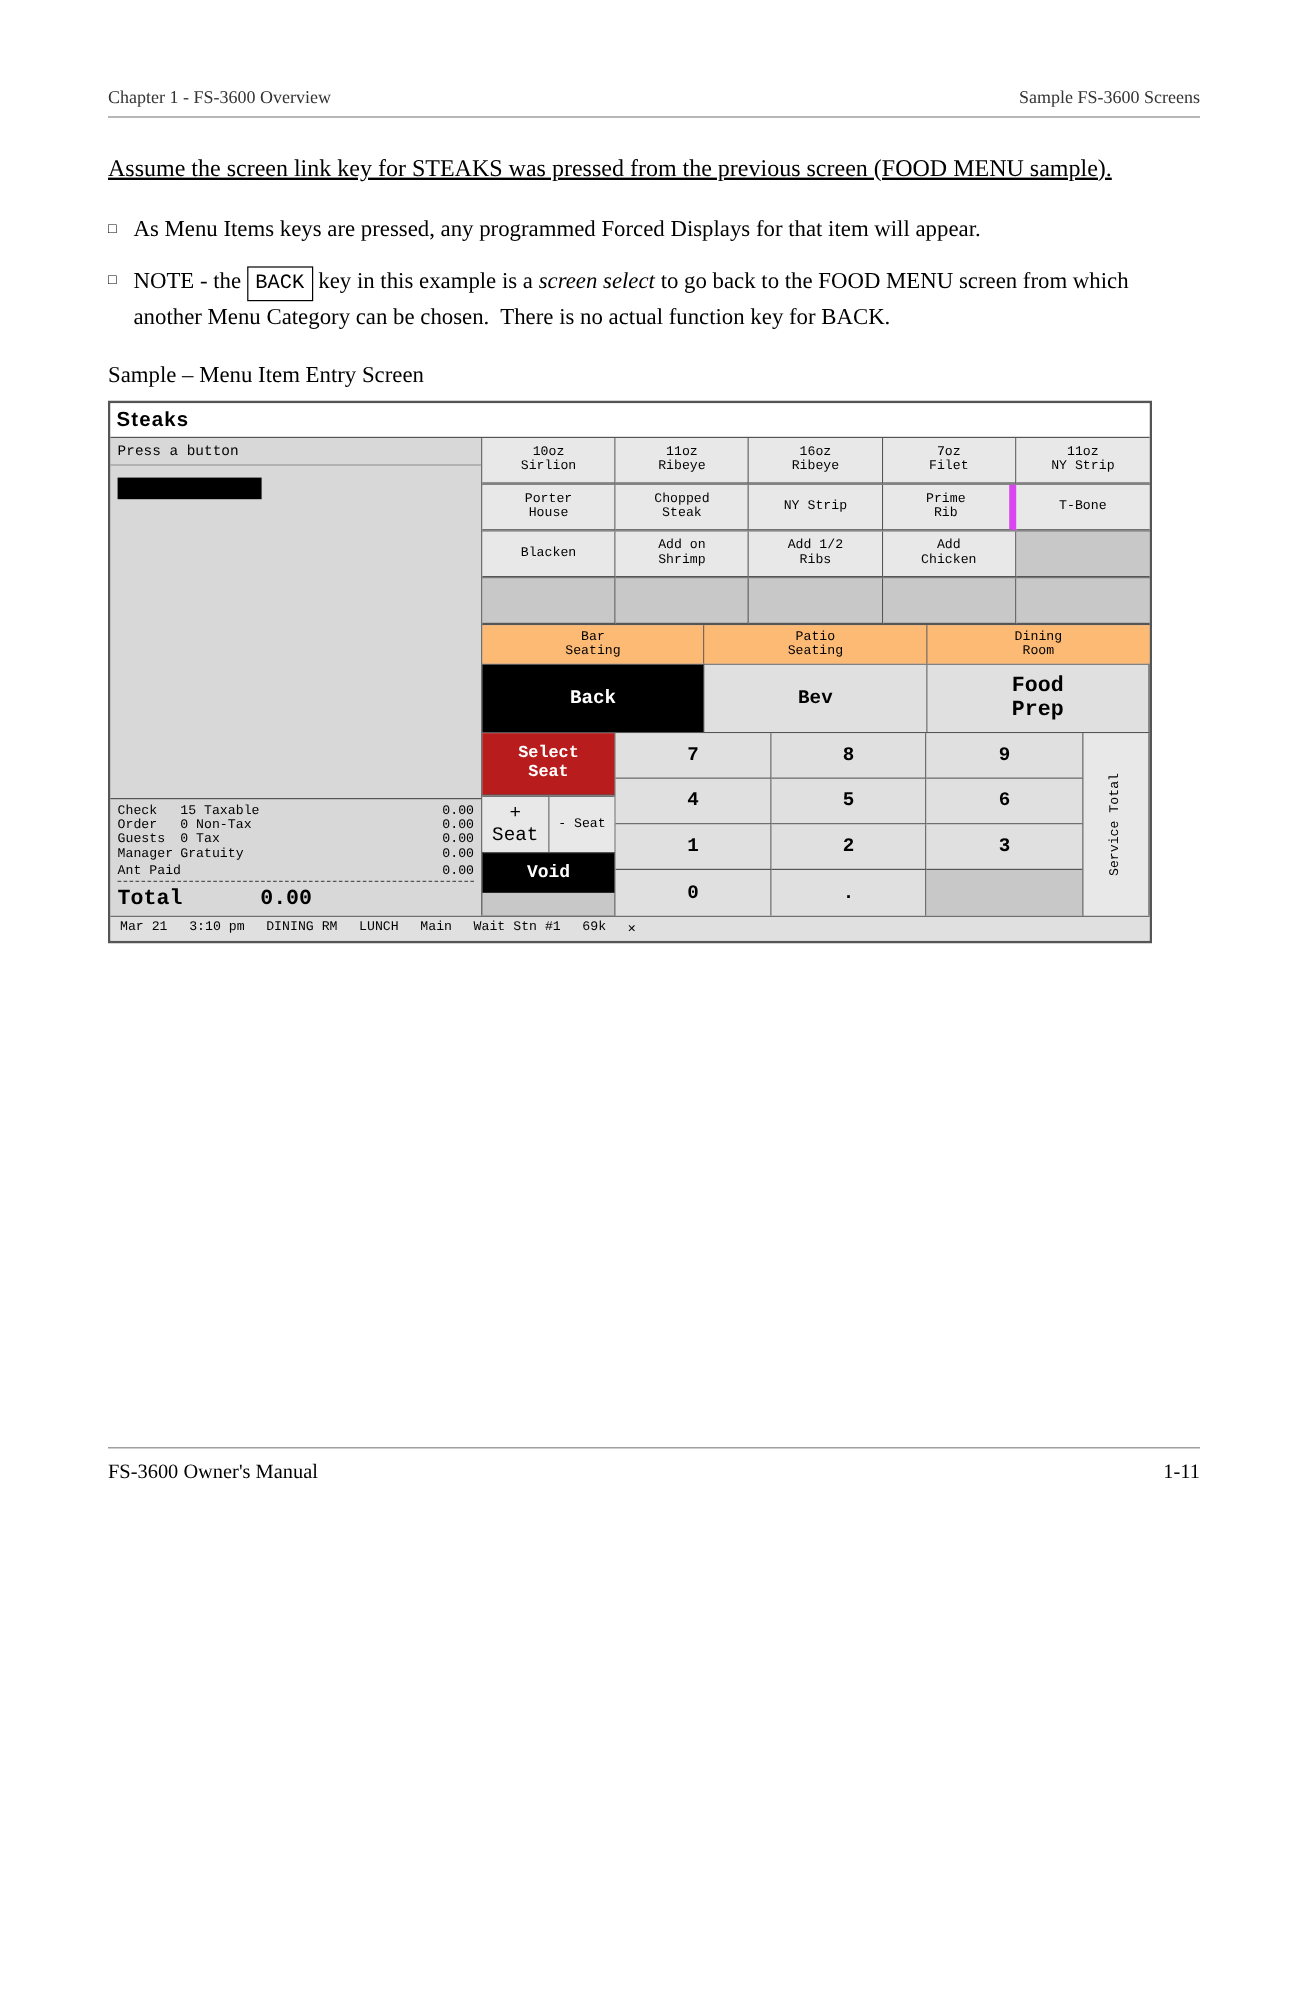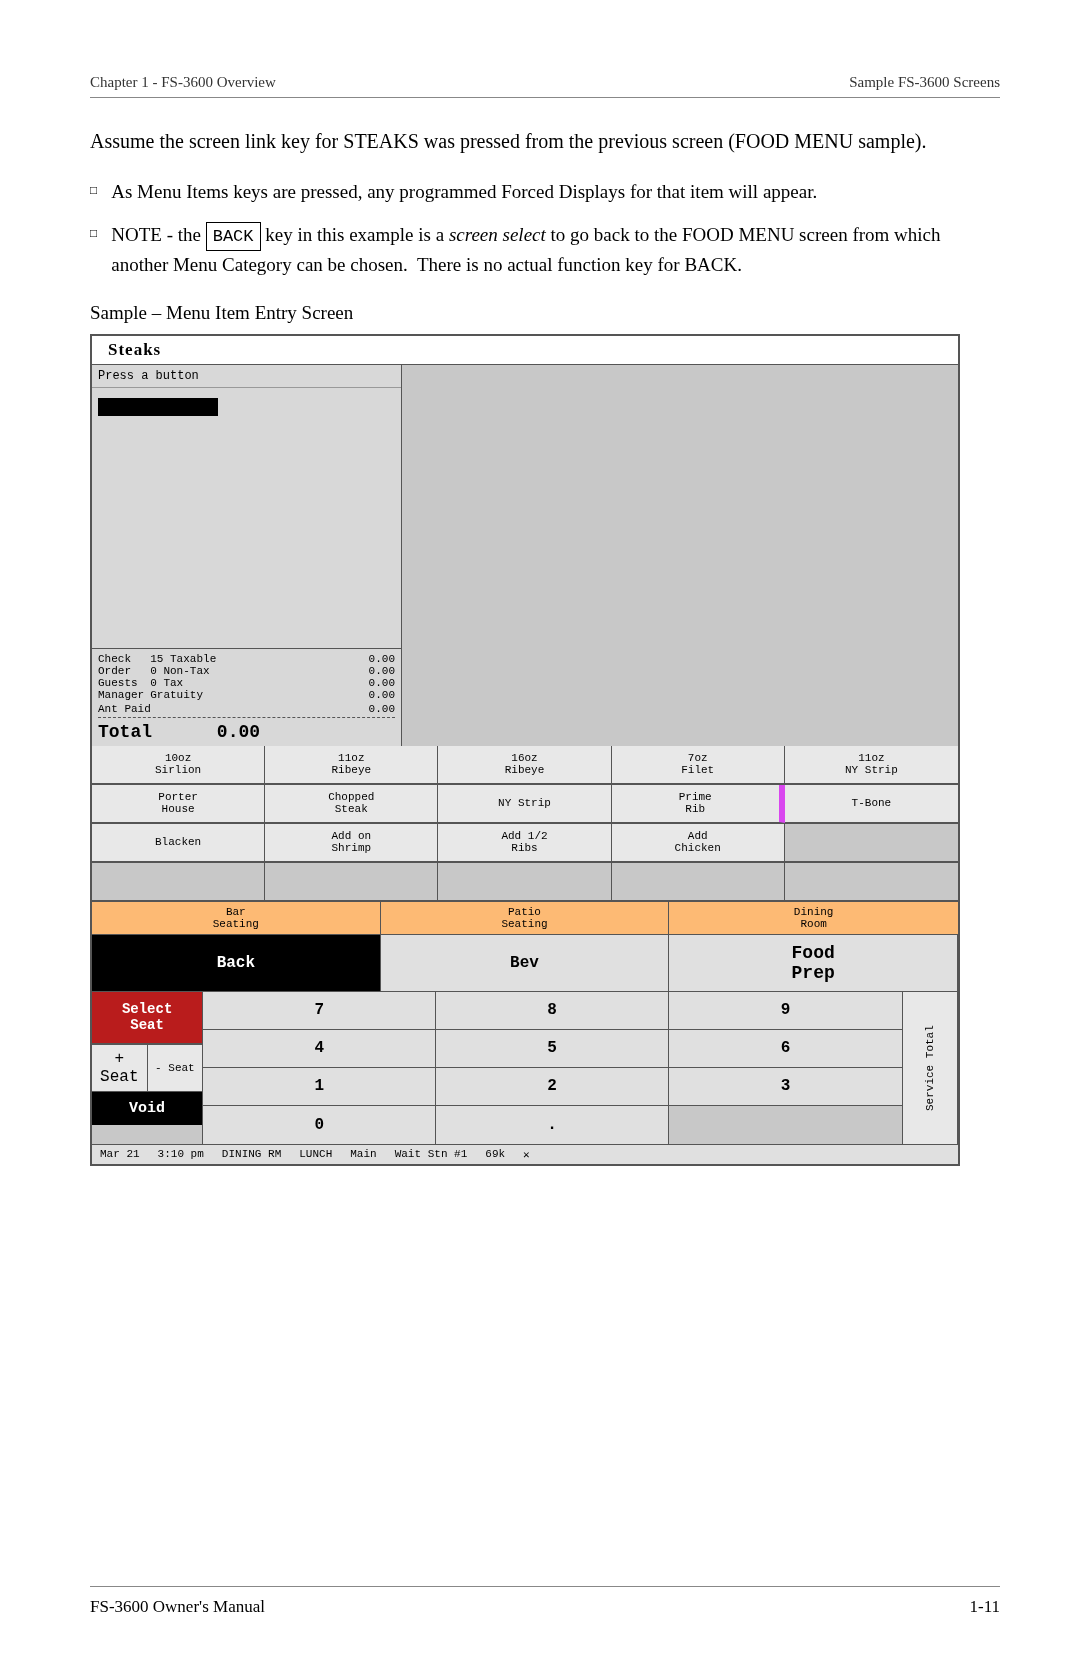--- a/index.html
+++ b/index.html
@@ -24,20 +24,21 @@
       font-size: 15px;
       color: #333;
       border-bottom: 1px solid #888;
       padding-bottom: 6px;
       margin-bottom: 28px;
     }
     .intro-text {
       font-size: 20px;
       line-height: 1.5;
       margin-bottom: 22px;
+      text-decoration: underline;
     }
     .bullet-list {
       list-style: none;
       margin-bottom: 22px;
     }
     .bullet-list li {
       display: flex;
       align-items: flex-start;
       margin-bottom: 14px;
       font-size: 19px;
@@ -64,29 +65,29 @@
     .pos-screen {
       border: 2px solid #555;
       background: #c8c8c8;
       width: 870px;
       font-family: 'Courier New', Courier, monospace;
       font-size: 13px;
     }
     .pos-title-bar {
       background: #fff;
       border-bottom: 1px solid #555;
-      padding: 4px 16px;
+      padding: 4px 5px;
       font-size: 17px;
       font-weight: bold;
-      font-family: Liberation Serif, serif;
+      font-family: Liberation Sans, sans-serif;
       letter-spacing: 1px;
     }
     .pos-body {
       display: flex;
-      flex-direction: column;
+      flex-direction: row;
     }
     
     .pos-left {
       width: 310px;
       background: #d8d8d8;
       border-right: 1px solid #555;
       display: flex;
       flex-direction: column;
     }
     .pos-press-btn {

